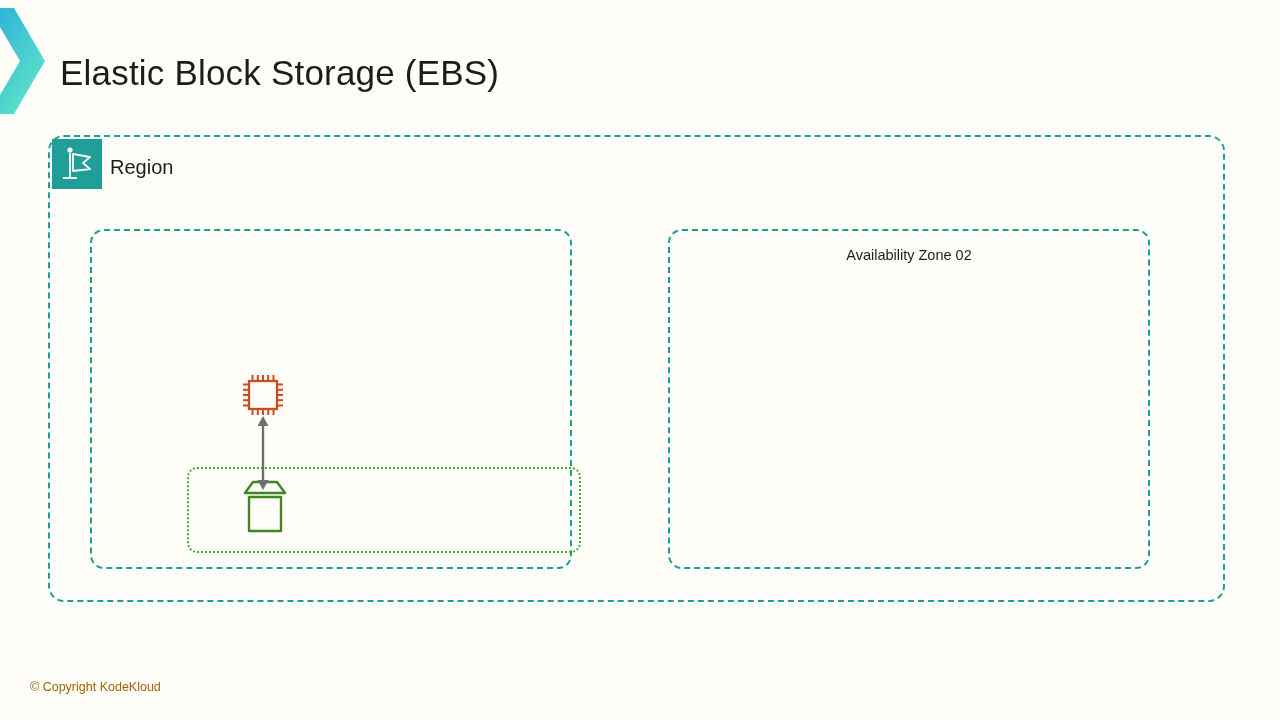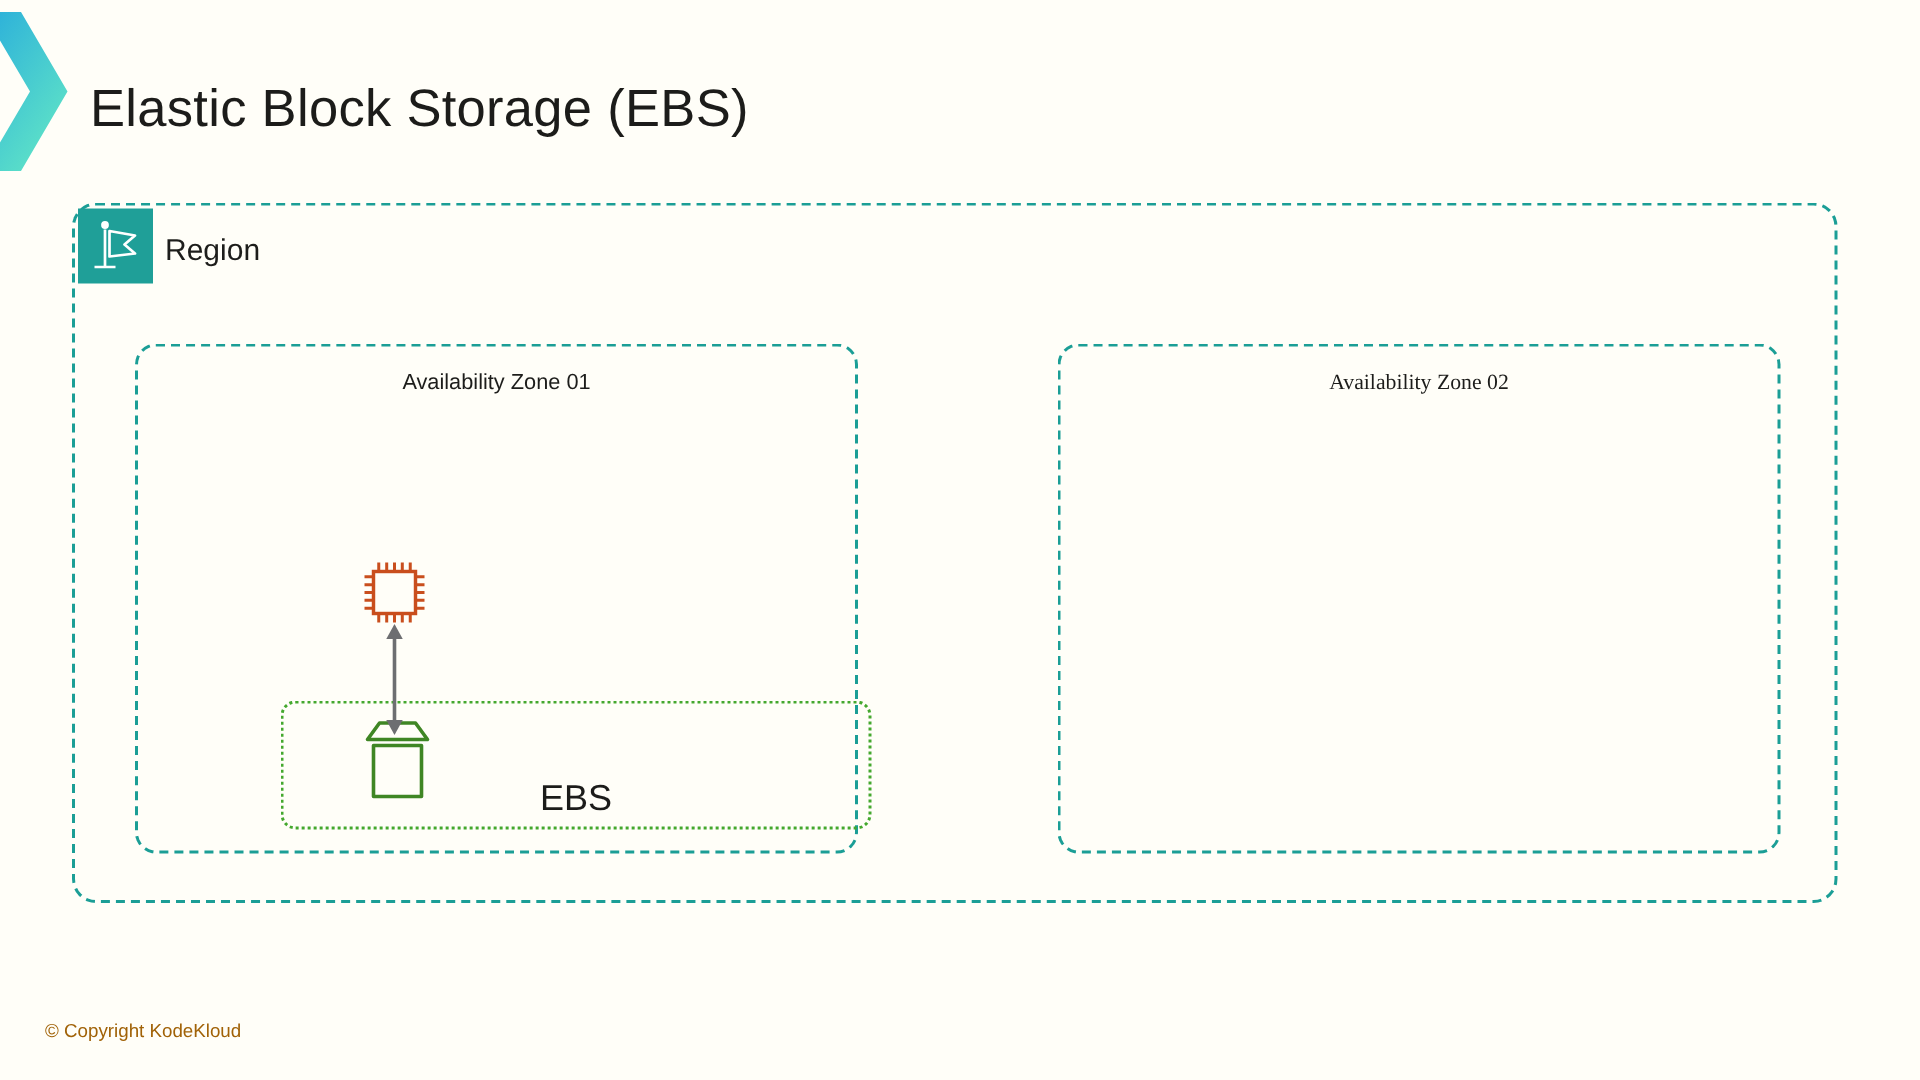--- a/index.html
+++ b/index.html
@@ -36,21 +36,21 @@
     position: absolute; left: 60px; top: 19px;
     font-size: 20px; color: #1D1D1B;
   }
 
   
   .az {
     position: absolute; top: 92px; height: 340px; width: 482px;
     border: 2px dashed #1B9E96; border-radius: 14px;
   }
   .az-01 { left: 40px; }
-  .az-02 { left: 655px; font-family: Liberation Serif, serif; }
+  .az-02 { left: 618px; }
   .az-label {
     position: absolute; top: 16px; left: 0; width: 100%;
     text-align: center; font-size: 14.5px; color: #1D1D1B;
   }
 
   
   .chip { position: absolute; left: 149px; top: 142px; width: 44px; height: 44px; }
 
   
   .conn-arrow { position: absolute; left: 163px; top: 185px; width: 16px; height: 74px; z-index: 3; }
@@ -96,21 +96,20 @@
       <svg width="36" height="38" viewBox="0 0 36 38">
         <circle cx="11" cy="5" r="2.6" fill="#FFFFFF"></circle>
         <line x1="11" y1="8" x2="11" y2="33" stroke="#FFFFFF" stroke-width="1.8"></line>
         <line x1="4" y1="33" x2="18" y2="33" stroke="#FFFFFF" stroke-width="1.8"></line>
         <polygon points="14,9 31,12 24,18 31,24 14,26" fill="none" stroke="#FFFFFF" stroke-width="1.8" stroke-linejoin="round"></polygon>
       </svg>
     </div>
     <div class="region-label">Region</div>
 
     <div class="az az-01">
-      <div class="az-label">Availability Zone 01</div>
 
       <svg class="chip" viewBox="0 0 44 44">
         <g stroke="#C94E1D" stroke-width="2" fill="none">
           <rect x="8" y="8" width="28" height="28" stroke-width="2.3"></rect>
           <line x1="11.5" y1="2" x2="11.5" y2="8"></line>
             <line x1="16.8" y1="2" x2="16.8" y2="8"></line>
             <line x1="22" y1="2" x2="22" y2="8"></line>
             <line x1="27.2" y1="2" x2="27.2" y2="8"></line>
             <line x1="32.5" y1="2" x2="32.5" y2="8"></line>
           <line x1="11.5" y1="36" x2="11.5" y2="42"></line>
@@ -137,21 +136,20 @@
         <polygon points="8,74 2.5,64 13.5,64" fill="#6D6E71"></polygon>
       </svg>
 
       <div class="ebs-box">
         <svg class="ebs-icon" viewBox="0 0 46 56">
           <g stroke="#3F8624" stroke-width="2.4" fill="none" stroke-linejoin="round">
             <polygon points="3,14 11,3 35,3 43,14"></polygon>
             <rect x="7" y="18" width="32" height="34"></rect>
           </g>
         </svg>
-        <div class="ebs-label">EBS</div>
       </div>
     </div>
 
     <div class="az az-02">
       <div class="az-label">Availability Zone 02</div>
     </div>
 
   </div>
 
   <div class="copyright">© Copyright KodeKloud</div>

